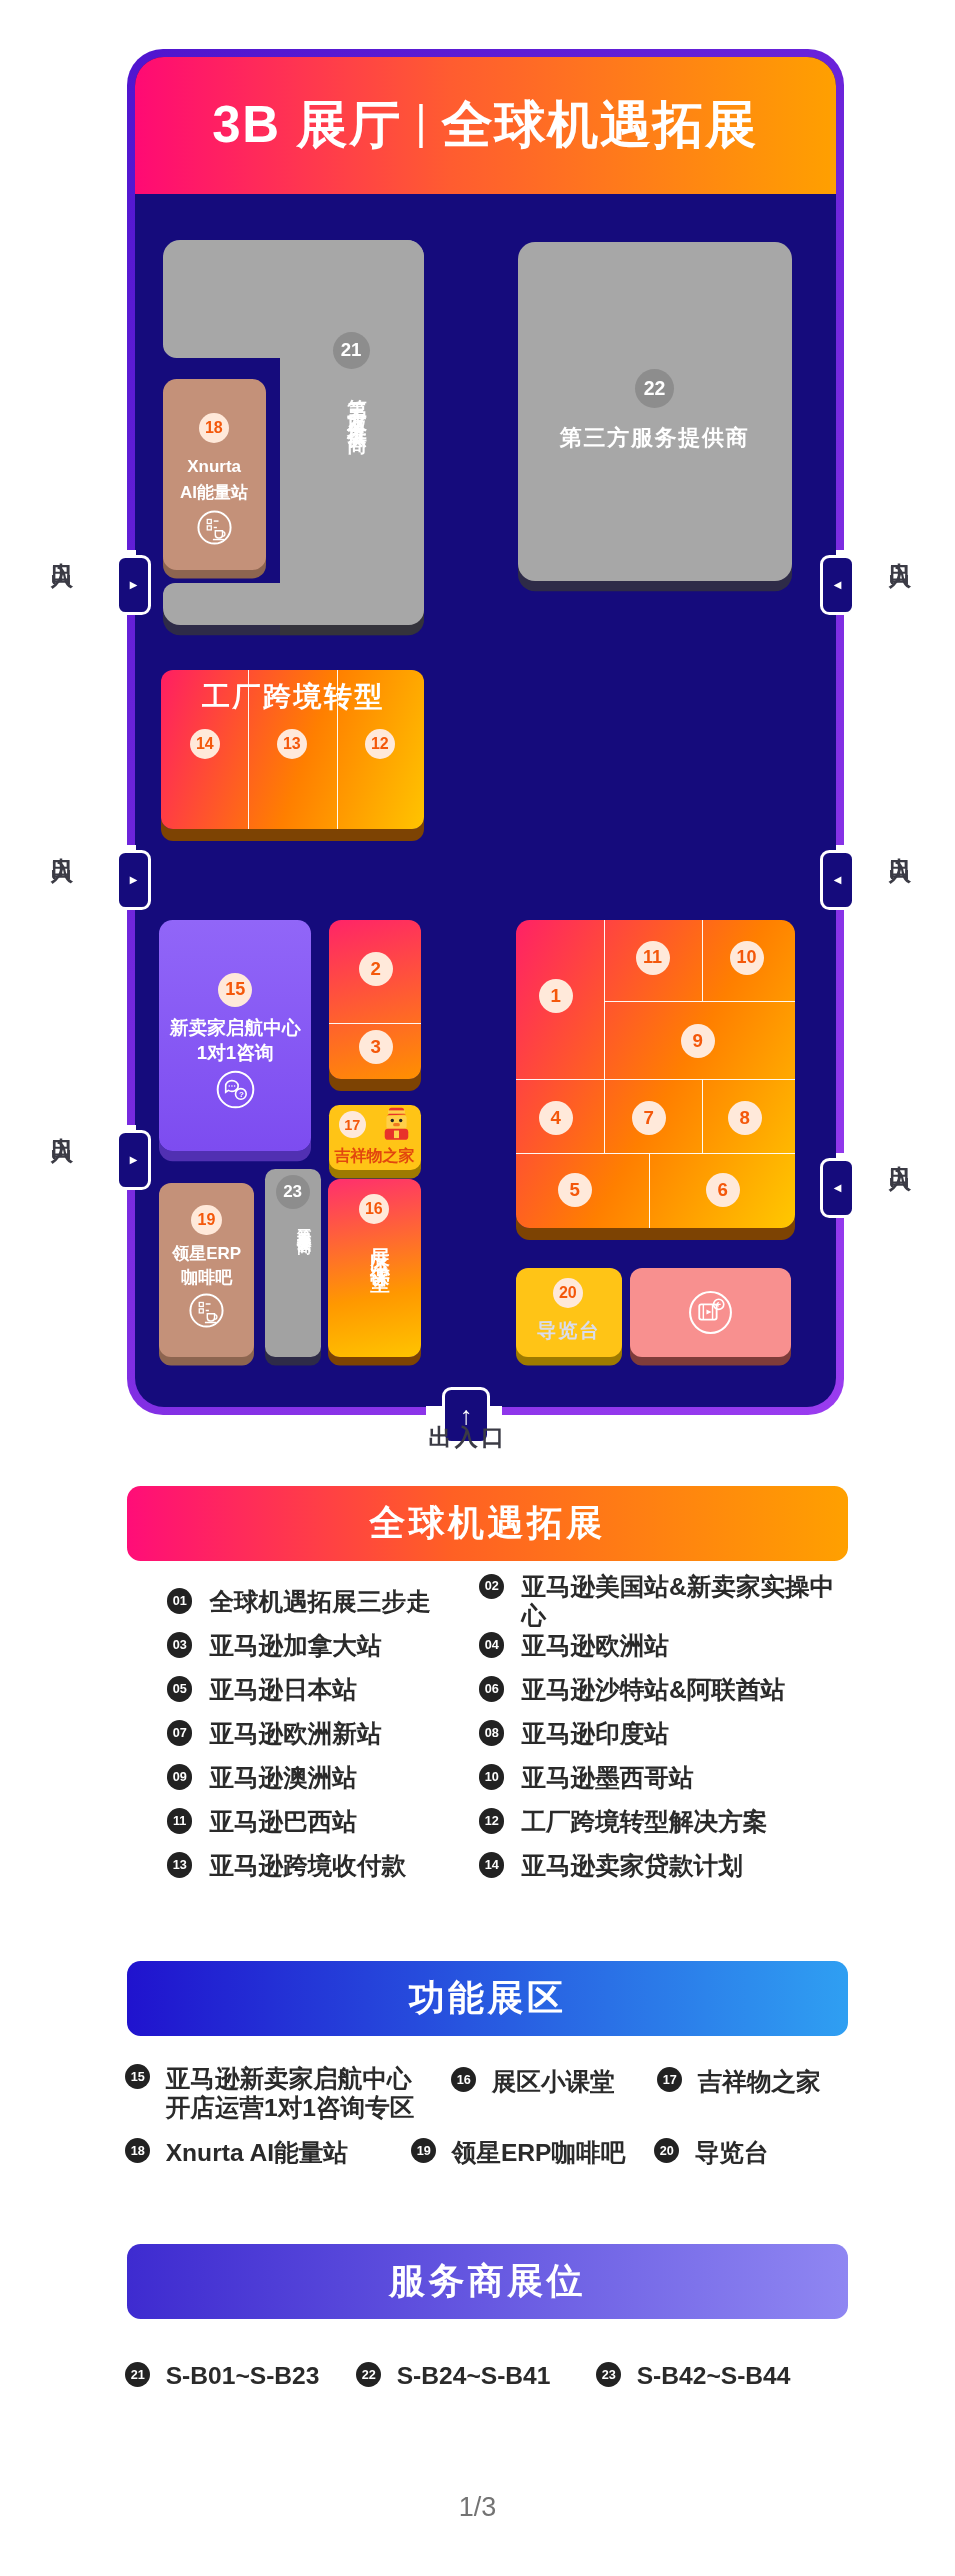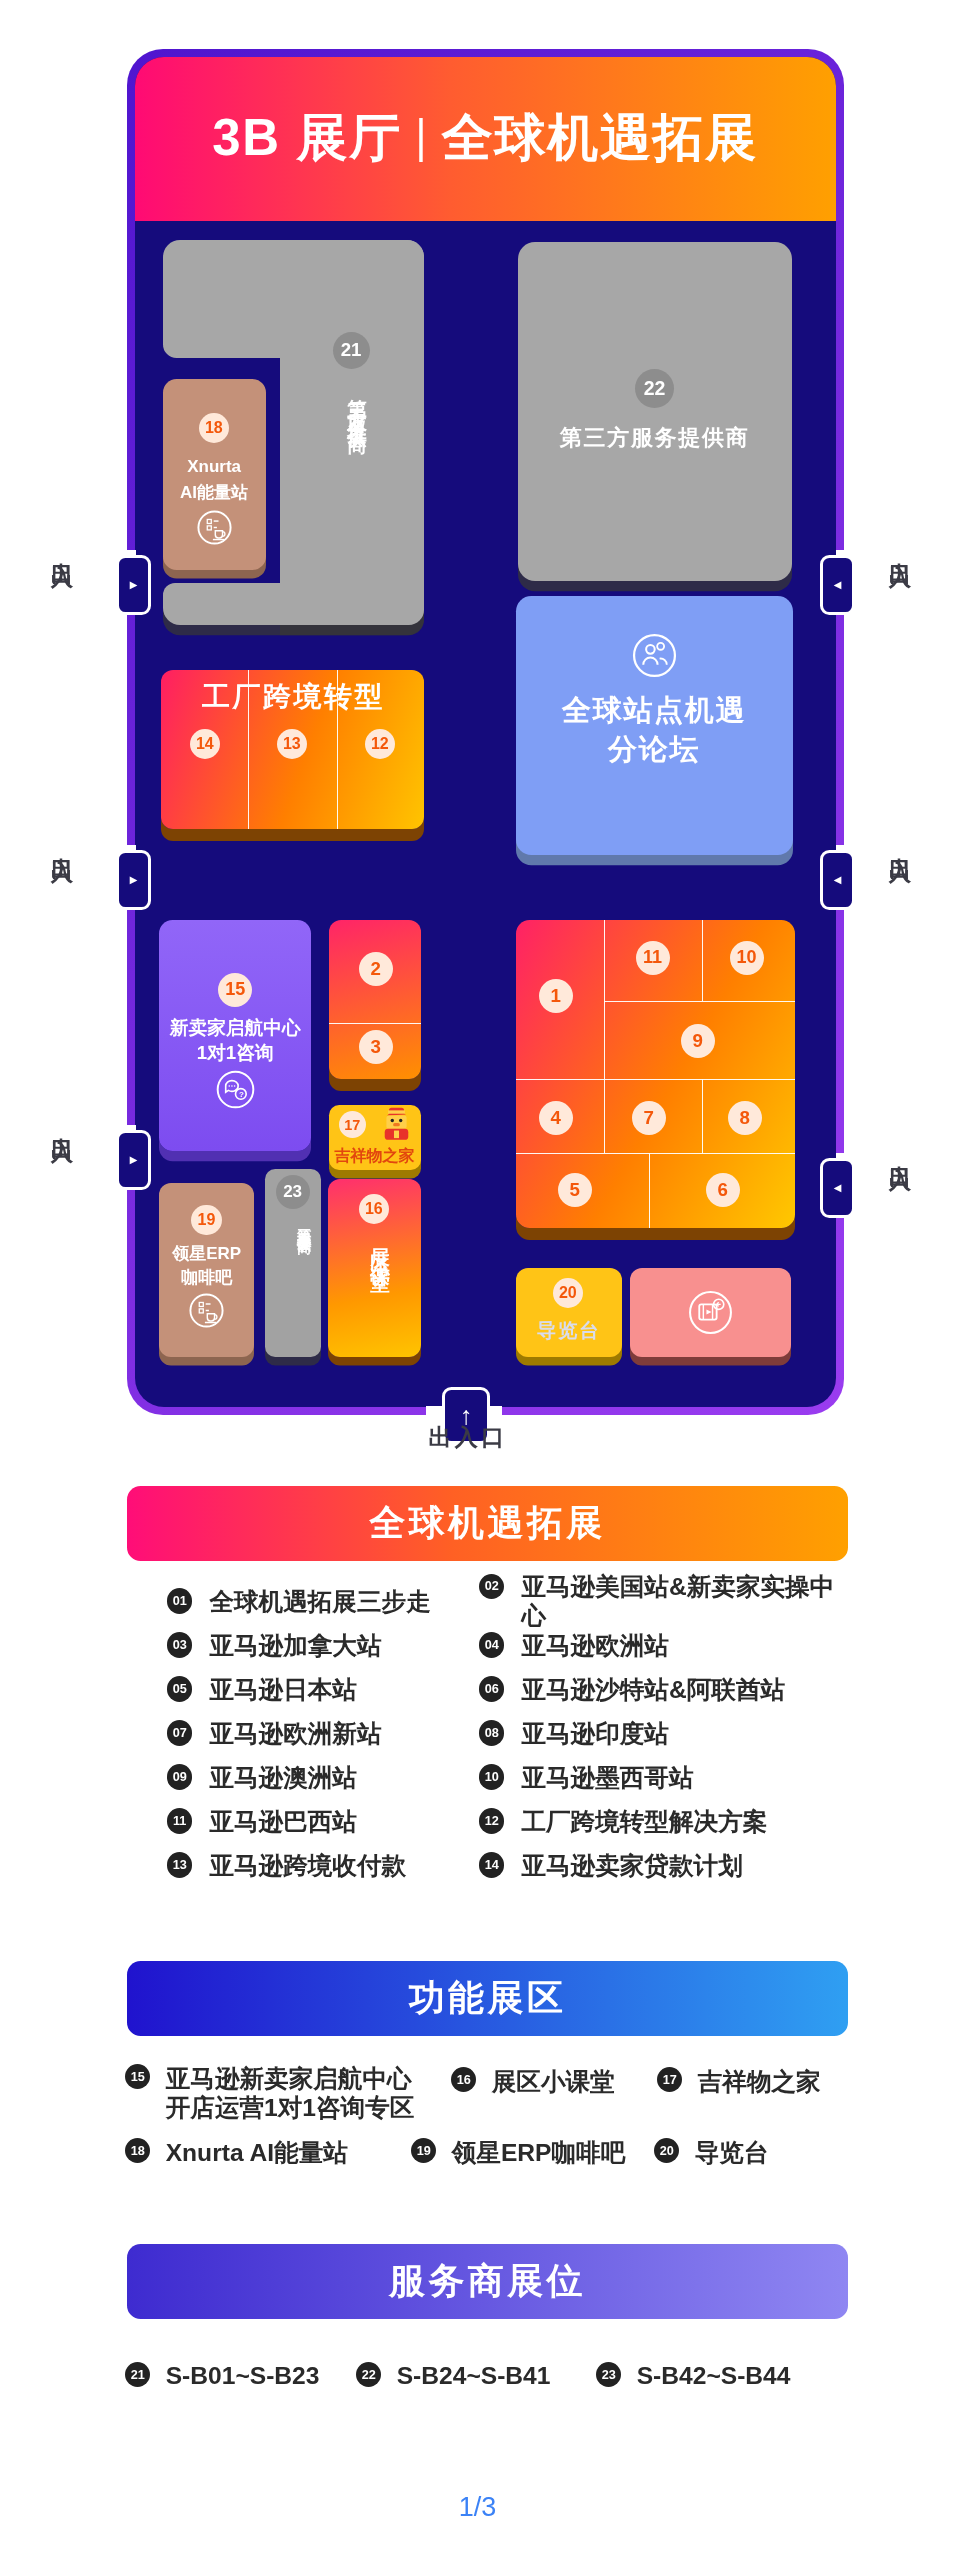--- a/index.html
+++ b/index.html
@@ -5,21 +5,21 @@
   html,body{margin:0;padding:0;background:#fff;}
   #canvas{position:relative;width:955px;height:2576px;background:#fff;overflow:hidden;
           font-family:"Liberation Sans","DejaVu Sans",sans-serif;}
   .abs{position:absolute;}
   
   .map-wrap{position:absolute;left:127px;top:49px;width:717px;height:1366px;
             background:linear-gradient(135deg,#4f15cf 0%,#7a2be0 55%,#9a3cf0 100%);
             border-radius:36px;}
   .map-inner{position:absolute;left:7.6px;top:7.6px;width:701px;height:1350px;
              background:#150b7c;border-radius:29px;overflow:hidden;}
-  .map-header{position:absolute;left:0;top:0;width:701px;height:164px;
+  .map-header{position:absolute;left:0;top:0;width:701px;height:137px;
               background:linear-gradient(90deg,#ff0a74 0%,#ff5c30 45%,#ffa000 100%);
               display:flex;align-items:center;justify-content:center;color:#fff;
               font-size:51px;font-weight:800;letter-spacing:1.7px;}
   .map-header .divider{font-weight:300;padding:0 13.6px;transform:scaleY(1.1);font-size:42px;position:relative;top:-1.7px;}
   .blk{position:absolute;border-radius:13.6px;}
   .badge{display:flex;align-items:center;justify-content:center;border-radius:50%;
          background:#ffe9da;color:#f4580b;font-weight:800;position:absolute;}
   .gbadge{display:flex;align-items:center;justify-content:center;border-radius:50%;
           background:#8d8d8d;color:#fff;font-weight:700;position:absolute;}
   .vtext{writing-mode:vertical-rl;text-orientation:upright;color:#fff;font-weight:800;}
@@ -89,31 +89,20 @@
 
       <div class="blk" style="left:26px;top:613px;width:263px;height:159px;background:linear-gradient(110deg,#ff1e63 0%,#ff7f00 55%,#ffc400 100%);border-radius:12px;box-shadow:0 12px 0 #7d4303;">
         <div class="wline-v" style="left:87px;top:0;height:159px;"></div>
         <div class="wline-v" style="left:176px;top:0;height:159px;"></div>
         <div class="ctext" style="left:0;top:8.5px;width:266px;font-size:28px;letter-spacing:2.5px;">工厂跨境转型</div>
         <div class="badge" style="left:29px;top:59px;width:30.5px;height:30.5px;font-size:16px;">14</div>
         <div class="badge" style="left:116px;top:59px;width:30.5px;height:30.5px;font-size:16px;">13</div>
         <div class="badge" style="left:204px;top:59px;width:30.5px;height:30.5px;font-size:16px;">12</div>
       </div>
 
-      <div class="blk" style="left:381px;top:539px;width:277px;height:259px;background:#7f9ef5;border-radius:15.3px;box-shadow:0 10.2px 0 #6079ac;">
-        <svg class="abs icon-circ" style="left:115px;top:36px;" width="47" height="47" viewBox="0 0 46 46">
-          <circle cx="23" cy="23" r="20" fill="none" stroke="#fff" stroke-width="2.2"></circle>
-          <circle cx="19" cy="17" r="4.2" fill="none" stroke="#fff" stroke-width="2"></circle>
-          <path d="M12 32 a7 7 0 0 1 14 0" fill="none" stroke="#fff" stroke-width="2"></path>
-          <circle cx="29" cy="14" r="3.4" fill="none" stroke="#fff" stroke-width="1.8"></circle>
-          <path d="M28 26 a6 6 0 0 1 7 6" fill="none" stroke="#fff" stroke-width="1.8"></path>
-        </svg>
-        <div class="ctext" style="left:0;top:95px;width:277px;font-size:29px;letter-spacing:1.7px;">全球站点机遇</div>
-        <div class="ctext" style="left:0;top:134px;width:277px;font-size:29px;letter-spacing:1.7px;">分论坛</div>
-      </div>
 
       <div class="blk" style="left:24.6px;top:863px;width:152px;height:231px;background:linear-gradient(180deg,#9166f8 0%,#7d4cf0 100%);border-radius:13.6px;box-shadow:0 10.2px 0 #5130b2;">
         <div class="badge" style="left:59px;top:53px;width:34px;height:34px;font-size:18px;">15</div>
         <div class="ctext" style="left:0;top:95px;width:152px;font-size:18.7px;">新卖家启航中心</div>
         <div class="ctext" style="left:0;top:120px;width:152px;font-size:18.7px;">1对1咨询</div>
         <svg class="abs icon-circ" style="left:56px;top:149px;" width="41" height="41" viewBox="0 0 46 46">
           <circle cx="23" cy="23" r="20" fill="none" stroke="#fff" stroke-width="2.2"></circle>
           <path d="M12 19 a7 6 0 0 1 14 0 a7 6 0 0 1 -11 5 l-3 2 z" fill="none" stroke="#fff" stroke-width="1.8"></path>
           <circle cx="16" cy="19" r="0.9" fill="#fff"></circle>
             <circle cx="19" cy="19" r="0.9" fill="#fff"></circle>
@@ -345,16 +334,16 @@
   </div>
   <div class="sec-abs" style="left:356px;top:2362px;">
     <span class="lbadge">22</span>
     <span class="sb-label">S-B24~S-B41</span>
   </div>
   <div class="sec-abs" style="left:596px;top:2362px;">
     <span class="lbadge">23</span>
     <span class="sb-label">S-B42~S-B44</span>
   </div>
 
-  <div class="abs" style="left:0;top:2492px;width:955px;text-align:center;font-size:27px;color:#3b82f6;">1/3</div>
+  <div class="abs" style="left:0;top:2492px;width:955px;text-align:center;font-size:27px;color:#737373;">1/3</div>
 
 </div>
 
 
 </body></html>

